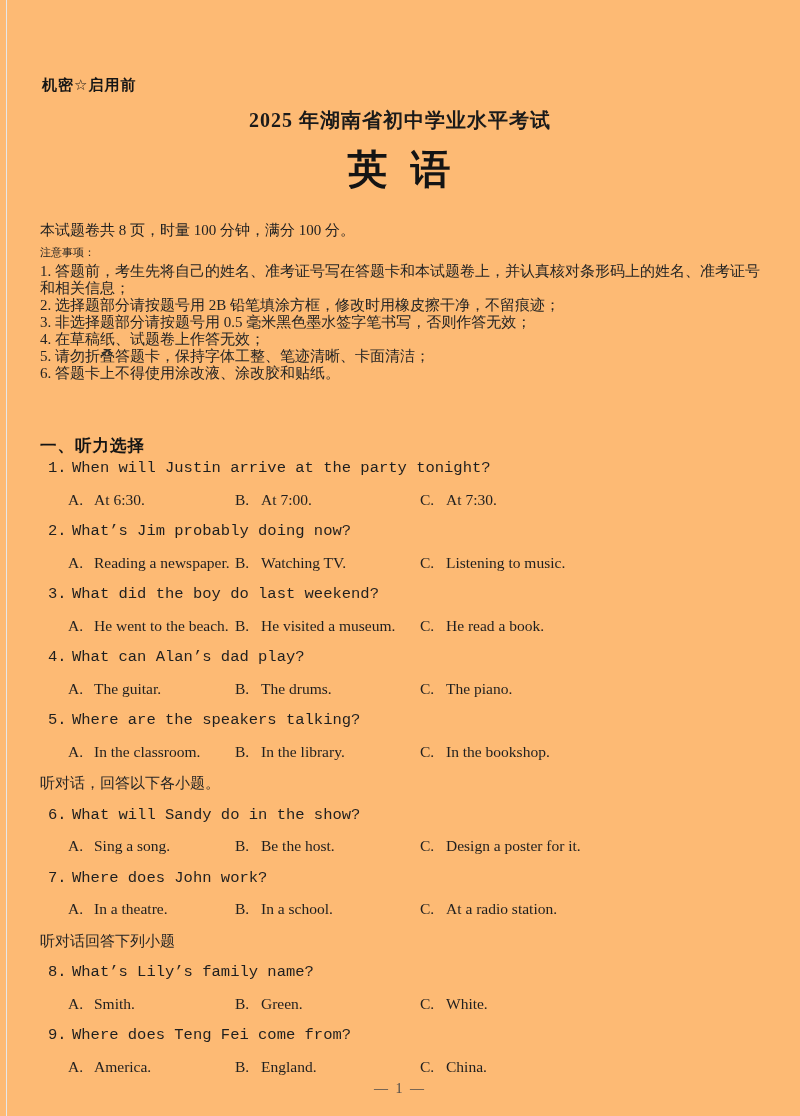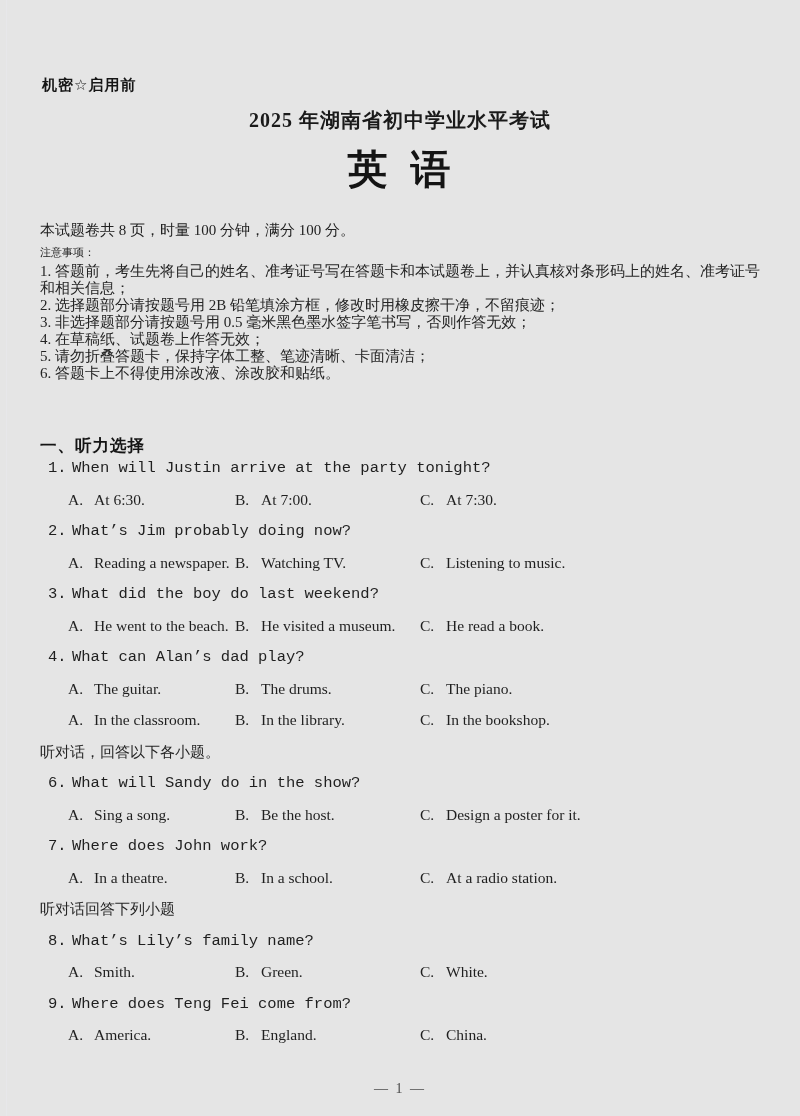--- a/index.html
+++ b/index.html
@@ -1,20 +1,20 @@
 <!DOCTYPE html>
 <html><head>
 <meta charset="utf-8">
 <style>
   * { margin:0; padding:0; box-sizing:border-box; }
   html,body { background:#ffffff; }
   .page {
     position:relative;
     width:800px; height:1116px;
-    background:#e5e5e5;
+    background:#fdba74;
     font-family:"Liberation Serif","DejaVu Serif",serif;
     color:#212121;
     overflow:hidden;
   }
   .edge-left {
     position:absolute; left:6px; top:0; bottom:0; width:1px;
     background:#e7e7ea;
   }
   .confidential {
     position:absolute; top:76px; left:42px;
@@ -127,20 +127,23 @@
 
     <div class="row qline">
       <span class="qnum">4.</span><span>What can Alan’s dad play?</span>
     </div>
     <div class="row optrow">
       <span class="optA"><span class="olabel">A.</span><span>The guitar.</span></span>
       <span class="optB"><span class="olabel">B.</span><span>The drums.</span></span>
       <span class="optC"><span class="olabel">C.</span><span>The piano.</span></span>
     </div>
 
+    <div class="row qline">
+      <span class="qnum">5.</span><span>Where are the speakers talking?</span>
+    </div>
     <div class="row optrow">
       <span class="optA"><span class="olabel">A.</span><span>In the classroom.</span></span>
       <span class="optB"><span class="olabel">B.</span><span>In the library.</span></span>
       <span class="optC"><span class="olabel">C.</span><span>In the bookshop.</span></span>
     </div>
 
     <div class="row cn-prompt">听对话，回答以下各小题。</div>
 
     <div class="row qline">
       <span class="qnum">6.</span><span>What will Sandy do in the show?</span>

